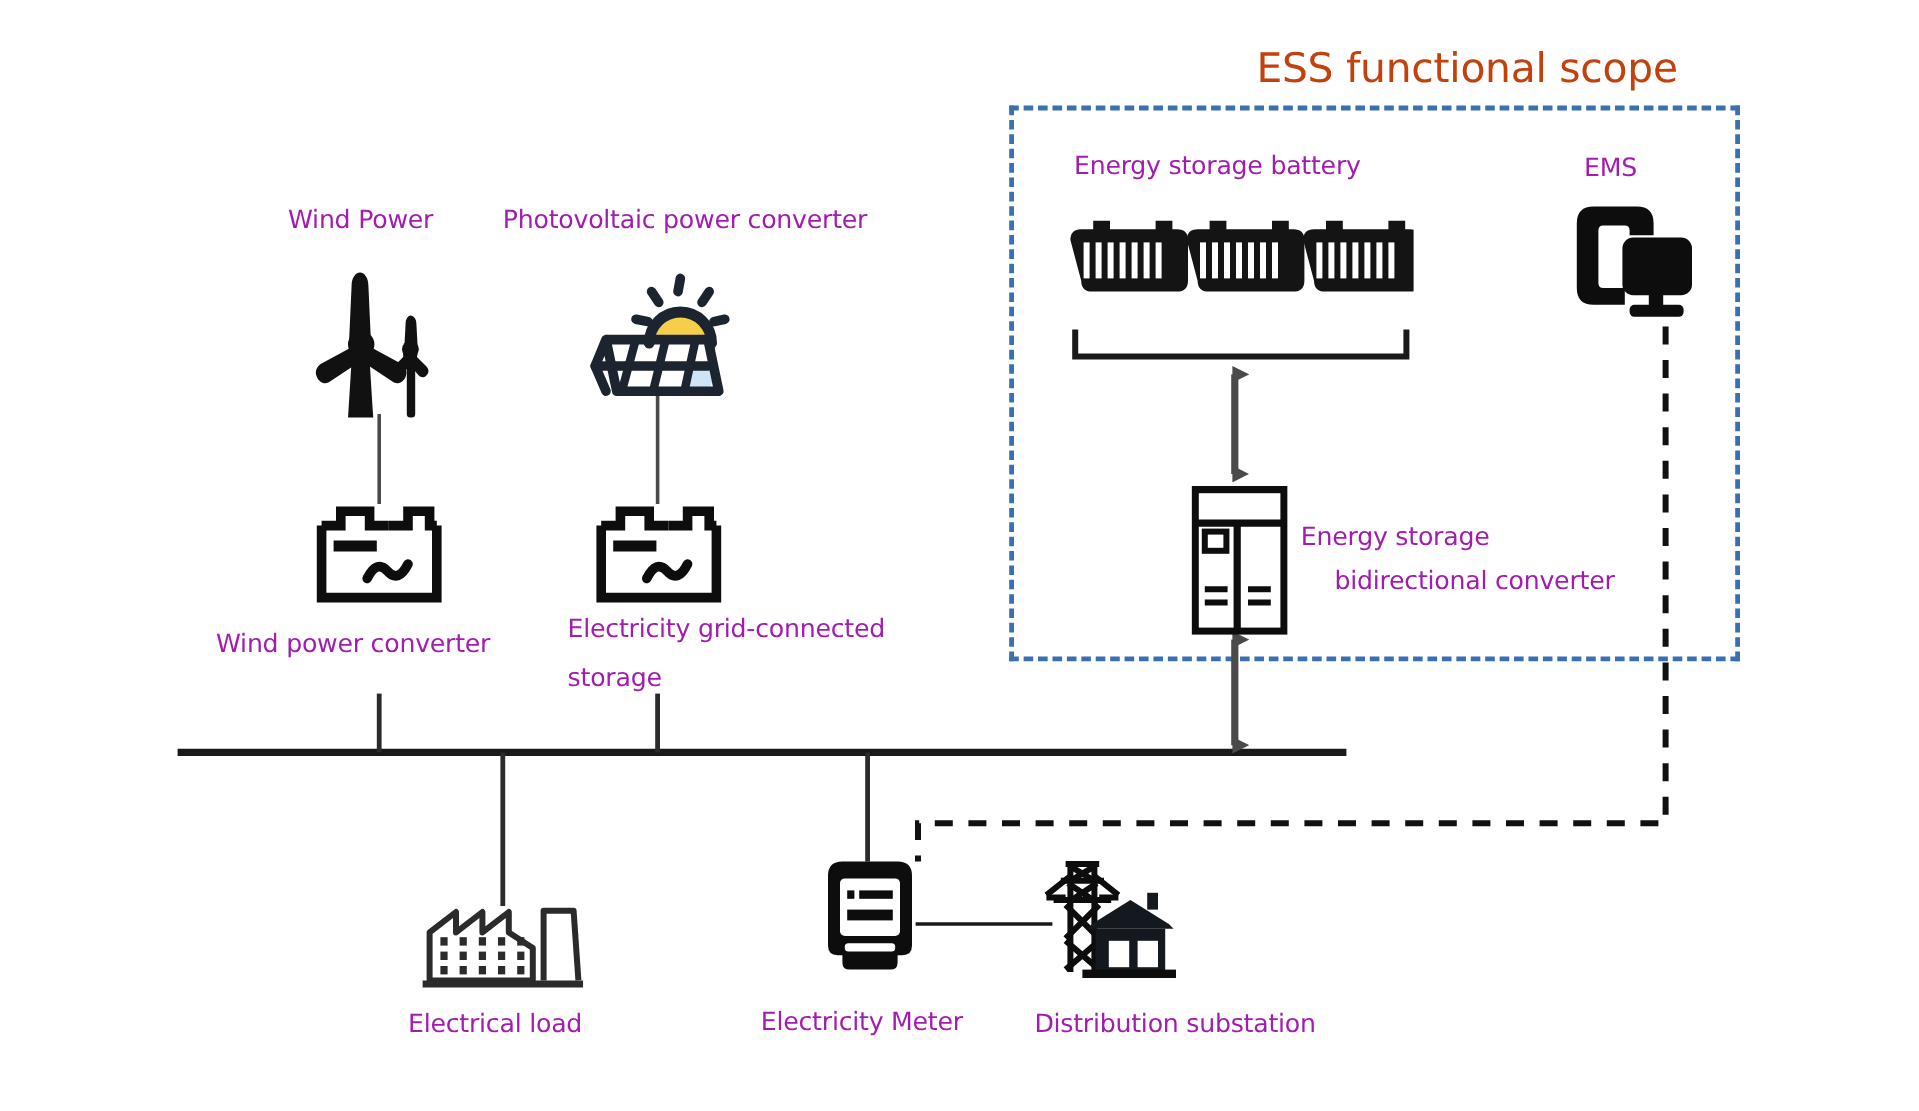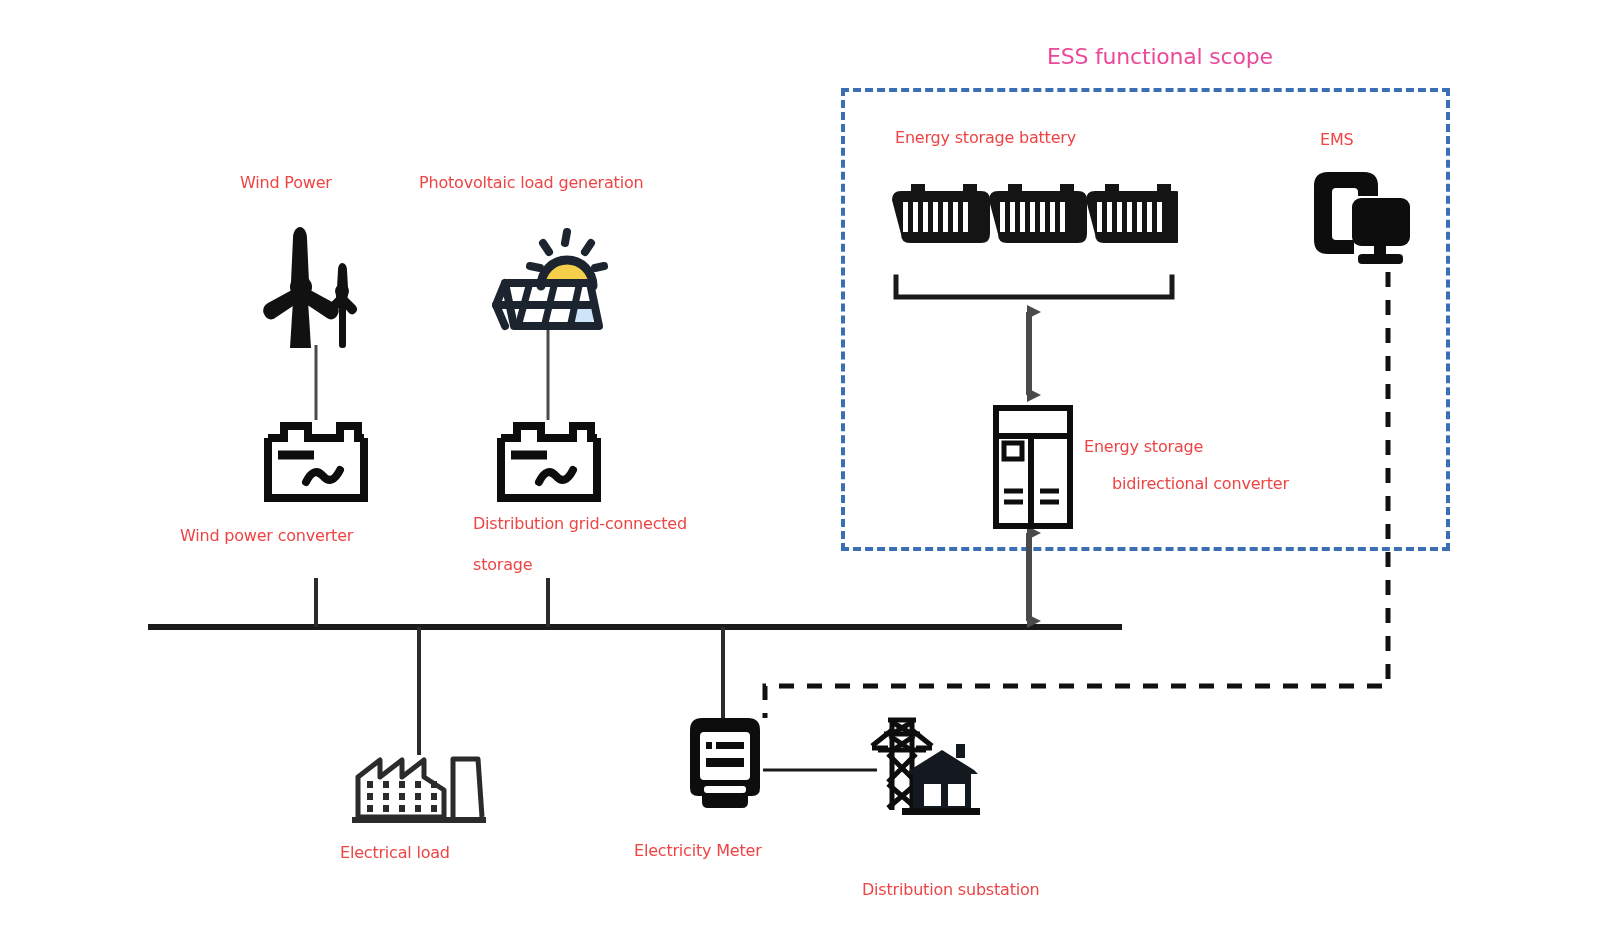--- a/index.html
+++ b/index.html
@@ -10,31 +10,31 @@
   #canvas {
     position: relative;
     width: 1599px;
     height: 926px;
     background: #ffffff;
     font-family: "DejaVu Sans", sans-serif;
     overflow: hidden;
   }
   .lbl {
     position: absolute;
-    color: #ef4444;
-    font-size: 16px;
+    color: #a21caf;
+    font-size: 21px;
     line-height: 40px;
     white-space: nowrap;
     font-family: "DejaVu Sans", sans-serif;
     font-weight: 400;
     letter-spacing: -0.2px;
   }
   .lbl-blue {
-    color: #ec4899;
-    font-size: 22px;
+    color: #c2410c;
+    font-size: 34px;
   }
   .icon-wrap {
     position: absolute;
   }
   .icon-wrap svg { display: block; }
   #ess-box {
     position: absolute;
     left: 841px;
     top: 88px;
     width: 609px;
@@ -63,32 +63,32 @@
 
   <div class="lbl" style="left:895px; top:118px;">Energy storage battery</div>
 
   <div class="lbl" style="left:1320px; top:120px;">EMS</div>
 
   <div class="lbl" style="left:1084px; top:427px;">Energy storage</div>
   <div class="lbl" style="left:1084px; top:464px;margin-left:28px;">bidirectional converter</div>
 
   <div class="lbl" style="left:240px; top:163px;">Wind Power</div>
 
-  <div class="lbl" style="left:419px; top:163px;">Photovoltaic load generation</div>
+  <div class="lbl" style="left:419px; top:163px;">Photovoltaic power converter</div>
 
   <div class="lbl" style="left:180px; top:516px;">Wind power converter</div>
 
-  <div class="lbl" style="left:473px; top:504px;">Distribution grid-connected</div>
+  <div class="lbl" style="left:473px; top:504px;">Electricity grid-connected</div>
   <div class="lbl" style="left:473px; top:545px;">storage</div>
 
   <div class="lbl" style="left:340px; top:833px;">Electrical load</div>
 
   <div class="lbl" style="left:634px; top:831px;text-align:center;">Electricity Meter</div>
 
-  <div class="lbl" style="left:862px; top:870px;">Distribution substation</div>
+  <div class="lbl" style="left:862px; top:833px;">Distribution substation</div>
 
   <svg class="svg-layer" viewBox="0 0 1599 926">
     <defs>
       <marker id="arrUp" markerWidth="14" markerHeight="14" refX="7" refY="12" orient="auto" markerUnits="userSpaceOnUse">
         <path d="M7 0 L14 14 L0 14 Z" fill="#4a4a4a"></path>
       </marker>
       <marker id="arrDown" markerWidth="14" markerHeight="14" refX="7" refY="12" orient="auto" markerUnits="userSpaceOnUse">
         <path d="M7 0 L14 14 L0 14 Z" fill="#4a4a4a"></path>
       </marker>
     </defs>

